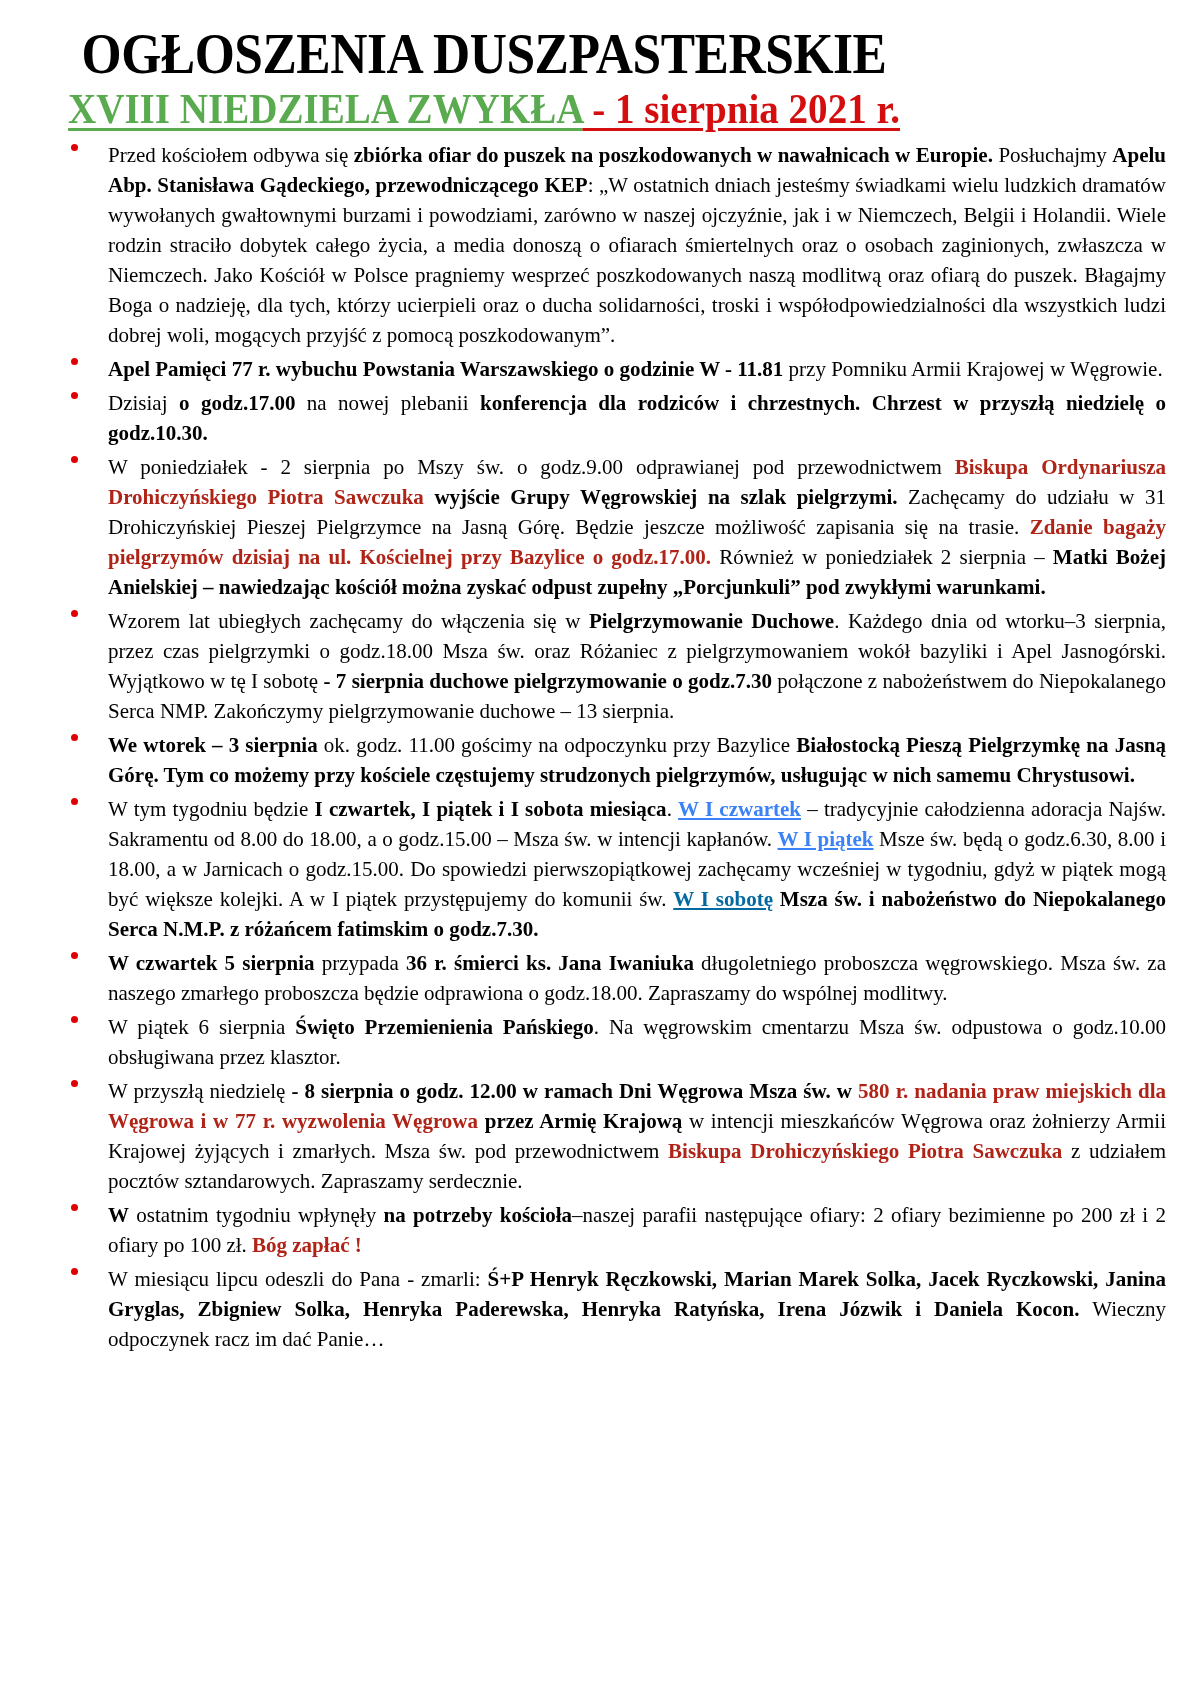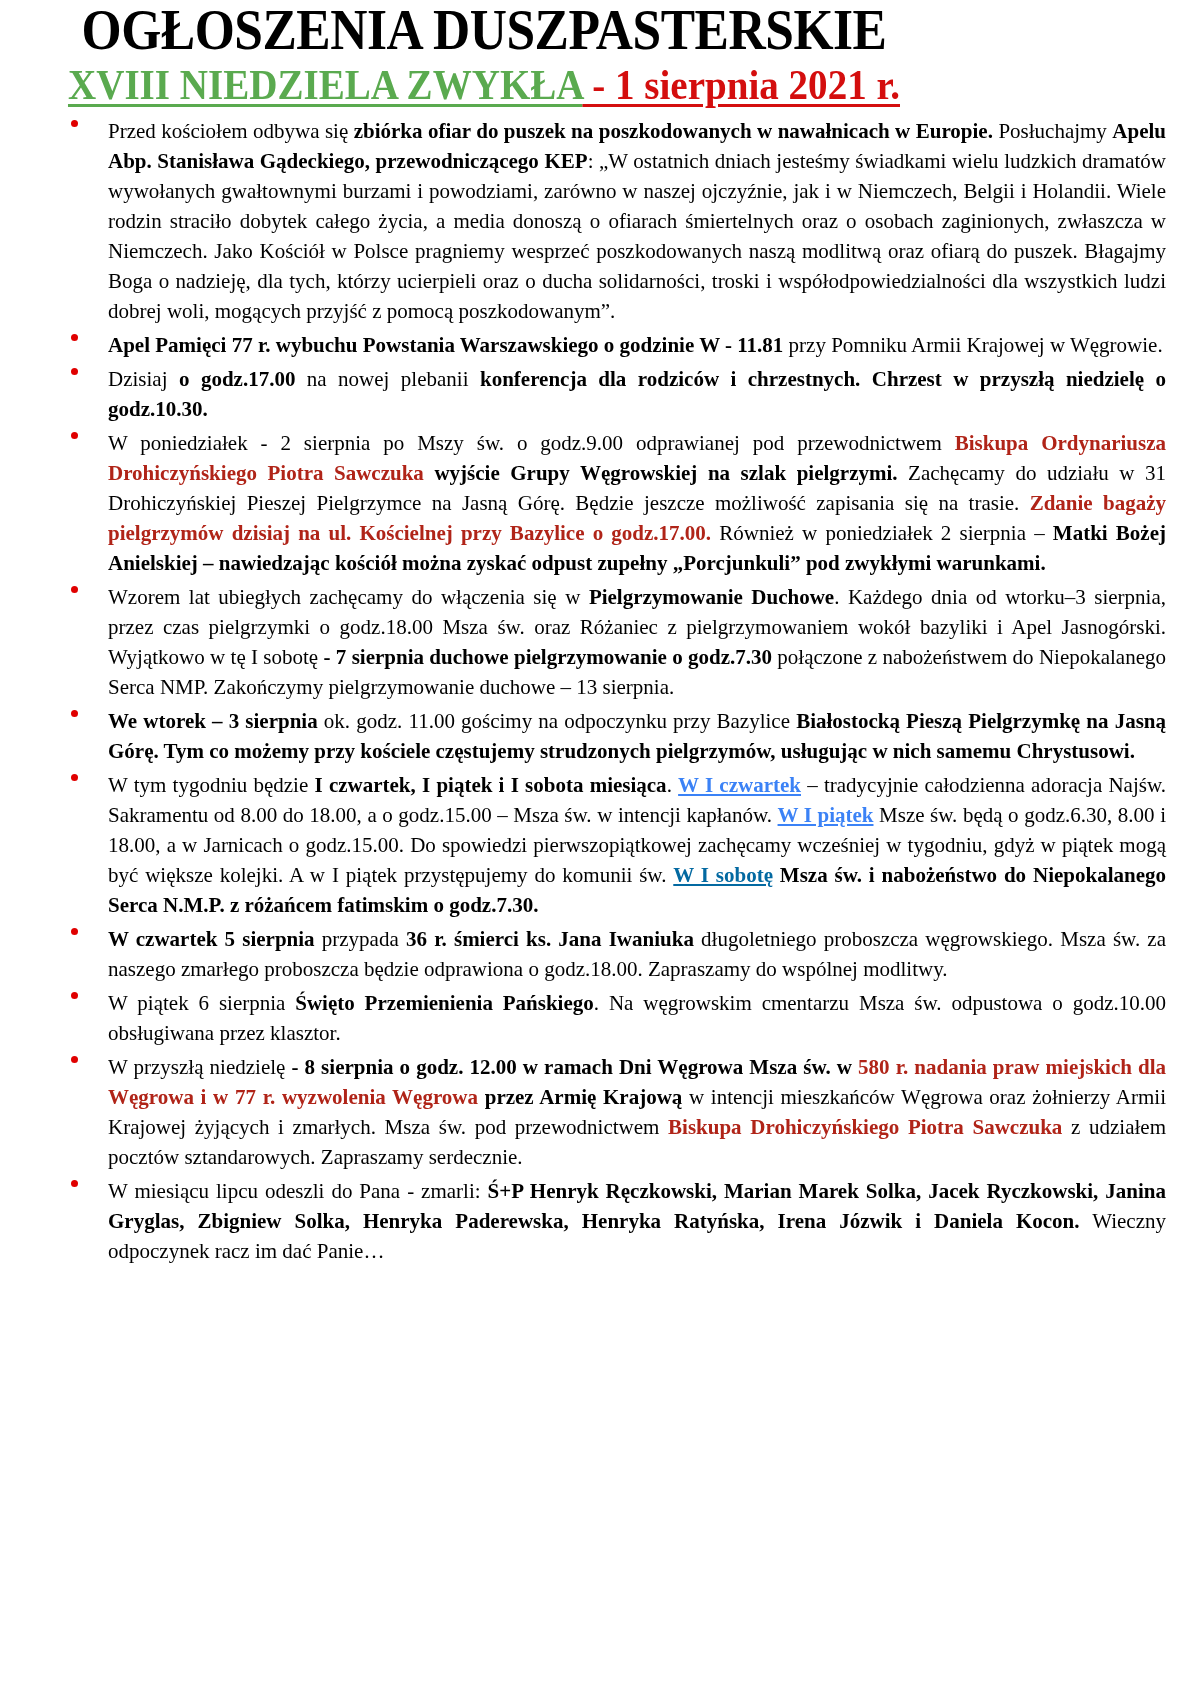--- a/index.html
+++ b/index.html
@@ -1,17 +1,17 @@
 <!DOCTYPE html>
 <html><head>
   <meta charset="utf-8">
   <style>
     html, body { margin: 0; padding: 0; background: #ffffff; }
     body { width: 1190px; height: 1683px; overflow: hidden; font-family: "Liberation Serif", serif; color: #000; }
-    .page { position: relative; width: 968px; padding-top: 0; }
+    .page { position: relative; width: 968px; padding-top: 24px; }
     .title {
       text-align: center; font-weight: bold; font-size: 56px; line-height: 60px;
       letter-spacing: -0.5px; transform: scaleX(0.92); transform-origin: center; margin: 0;
     }
     .subtitle {
       text-align: center; font-weight: bold; font-size: 42px; line-height: 50px; margin: 0;
       transform: scaleX(0.93); transform-origin: center;
     }
     .sub-green { color: #5aaa4f; text-decoration: underline; text-decoration-thickness: 3px; text-underline-offset: 5px; }
     .sub-red { color: #d40e0e; text-decoration: underline; text-decoration-thickness: 3px; text-underline-offset: 5px; }
@@ -39,15 +39,16 @@
       <li><span class="bullet"></span><span>Przed kościołem odbywa się </span><span style="font-weight: bold;">zbiórka ofiar do puszek na poszkodowanych w nawałnicach w Europie.</span><span> Posłuchajmy </span><span style="font-weight: bold;">Apelu Abp. Stanisława Gądeckiego, przewodniczącego KEP</span><span>: „W ostatnich dniach jesteśmy świadkami wielu ludzkich dramatów wywołanych gwałtownymi burzami i powodziami, zarówno w naszej ojczyźnie, jak i w Niemczech, Belgii i Holandii. Wiele rodzin straciło dobytek całego życia, a media donoszą o ofiarach śmiertelnych oraz o osobach zaginionych, zwłaszcza w Niemczech. Jako Kościół w Polsce pragniemy wesprzeć poszkodowanych naszą modlitwą oraz ofiarą do puszek. Błagajmy Boga o nadzieję, dla tych, którzy ucierpieli oraz o ducha solidarności, troski i współodpowiedzialności dla wszystkich ludzi dobrej woli, mogących przyjść z pomocą poszkodowanym”.</span></li>
       <li><span class="bullet"></span><span style="font-weight: bold;">Apel Pamięci 77 r. wybuchu Powstania Warszawskiego o godzinie W - 11.81</span><span> przy Pomniku Armii Krajowej w Węgrowie.</span></li>
       <li><span class="bullet"></span><span>Dzisiaj </span><span style="font-weight: bold;">o godz.17.00</span><span> na nowej plebanii </span><span style="font-weight: bold;">konferencja dla rodziców i chrzestnych. Chrzest w przyszłą niedzielę o godz.10.30.</span></li>
       <li><span class="bullet"></span><span>W poniedziałek - 2 sierpnia po Mszy św. o godz.9.00 odprawianej pod przewodnictwem </span><span class="red">Biskupa Ordynariusza Drohiczyńskiego Piotra Sawczuka</span><span> </span><span style="font-weight: bold;">wyjście Grupy Węgrowskiej na szlak pielgrzymi.</span><span> Zachęcamy do udziału w 31 Drohiczyńskiej Pieszej Pielgrzymce na Jasną Górę. Będzie jeszcze możliwość zapisania się na trasie. </span><span class="red">Zdanie bagaży pielgrzymów dzisiaj na ul. Kościelnej przy Bazylice o godz.17.00.</span><span> Również w poniedziałek 2 sierpnia – </span><span style="font-weight: bold;">Matki Bożej Anielskiej – nawiedzając kościół można zyskać odpust zupełny „Porcjunkuli” pod zwykłymi warunkami.</span></li>
       <li><span class="bullet"></span><span>Wzorem lat ubiegłych zachęcamy do włączenia się w </span><span style="font-weight: bold;">Pielgrzymowanie Duchowe</span><span>. Każdego dnia od wtorku–3 sierpnia, przez czas pielgrzymki o godz.18.00 Msza św. oraz Różaniec z pielgrzymowaniem wokół bazyliki i Apel Jasnogórski. Wyjątkowo w tę I sobotę </span><span style="font-weight: bold;">- 7 sierpnia duchowe pielgrzymowanie o godz.7.30</span><span> połączone z nabożeństwem do Niepokalanego Serca NMP. Zakończymy pielgrzymowanie duchowe  – 13 sierpnia.</span></li>
       <li><span class="bullet"></span><span style="font-weight: bold;">We wtorek – 3 sierpnia</span><span> ok. godz. 11.00 gościmy na odpoczynku przy Bazylice </span><span style="font-weight: bold;">Białostocką Pieszą Pielgrzymkę na Jasną Górę. Tym co możemy przy kościele częstujemy strudzonych pielgrzymów, usługując w nich samemu Chrystusowi.</span></li>
       <li><span class="bullet"></span><span>W tym tygodniu będzie </span><span style="font-weight: bold;">I czwartek, I piątek i I sobota miesiąca</span><span>. </span><span class="red-link">W I czwartek</span><span> – tradycyjnie całodzienna adoracja Najśw. Sakramentu od 8.00 do 18.00, a o godz.15.00 – Msza św. w intencji kapłanów.    </span><span class="red-link">W  I piątek</span><span> Msze św. będą  o godz.6.30, 8.00 i 18.00, a w Jarnicach o godz.15.00. Do spowiedzi pierwszopiątkowej zachęcamy wcześniej w tygodniu, gdyż w piątek mogą być większe kolejki. A w I piątek przystępujemy do komunii św. </span><span class="blue-link">W  I  sobotę</span><span> </span><span style="font-weight: bold;">Msza św. i nabożeństwo do Niepokalanego Serca N.M.P. z różańcem fatimskim o godz.7.30.</span></li>
       <li><span class="bullet"></span><span style="font-weight: bold;">W czwartek 5 sierpnia</span><span> przypada </span><span style="font-weight: bold;">36 r. śmierci ks. Jana Iwaniuka</span><span> długoletniego proboszcza węgrowskiego. Msza św. za naszego zmarłego proboszcza będzie odprawiona o godz.18.00. Zapraszamy do wspólnej modlitwy.</span></li>
       <li><span class="bullet"></span><span>W piątek 6 sierpnia </span><span style="font-weight: bold;">Święto Przemienienia Pańskiego</span><span>. Na węgrowskim cmentarzu Msza św. odpustowa o godz.10.00 obsługiwana  przez klasztor.</span></li>
       <li><span class="bullet"></span><span>W przyszłą niedzielę </span><span style="font-weight: bold;">- 8 sierpnia o godz. 12.00 w ramach Dni Węgrowa Msza św. w</span><span>  </span><span class="red">580 r. nadania praw miejskich dla Węgrowa i w 77 r. wyzwolenia Węgrowa</span><span> </span><span style="font-weight: bold;">przez Armię Krajową</span><span> w intencji  mieszkańców Węgrowa oraz żołnierzy Armii Krajowej żyjących i zmarłych. Msza św. pod przewodnictwem </span><span class="red">Biskupa Drohiczyńskiego Piotra Sawczuka</span><span> z udziałem pocztów sztandarowych. Zapraszamy serdecznie.</span></li>
+      <li><span class="bullet"></span><span style="font-weight: bold;">W</span><span> ostatnim tygodniu wpłynęły </span><span style="font-weight: bold;">na potrzeby kościoła</span><span>–naszej parafii następujące ofiary: 2 ofiary bezimienne po 200 zł i 2 ofiary po 100 zł. </span><span class="red">Bóg zapłać !</span></li>
       <li><span class="bullet"></span><span>W miesiącu lipcu odeszli do Pana - zmarli: </span><span style="font-weight: bold;">Ś+P Henryk Ręczkowski, Marian Marek Solka, Jacek Ryczkowski, Janina Gryglas, Zbigniew Solka, Henryka Paderewska, Henryka Ratyńska, Irena Józwik i Daniela Kocon.</span><span> Wieczny odpoczynek racz im dać Panie…</span></li>
     </ul>
 </div>
 
 </body></html>

